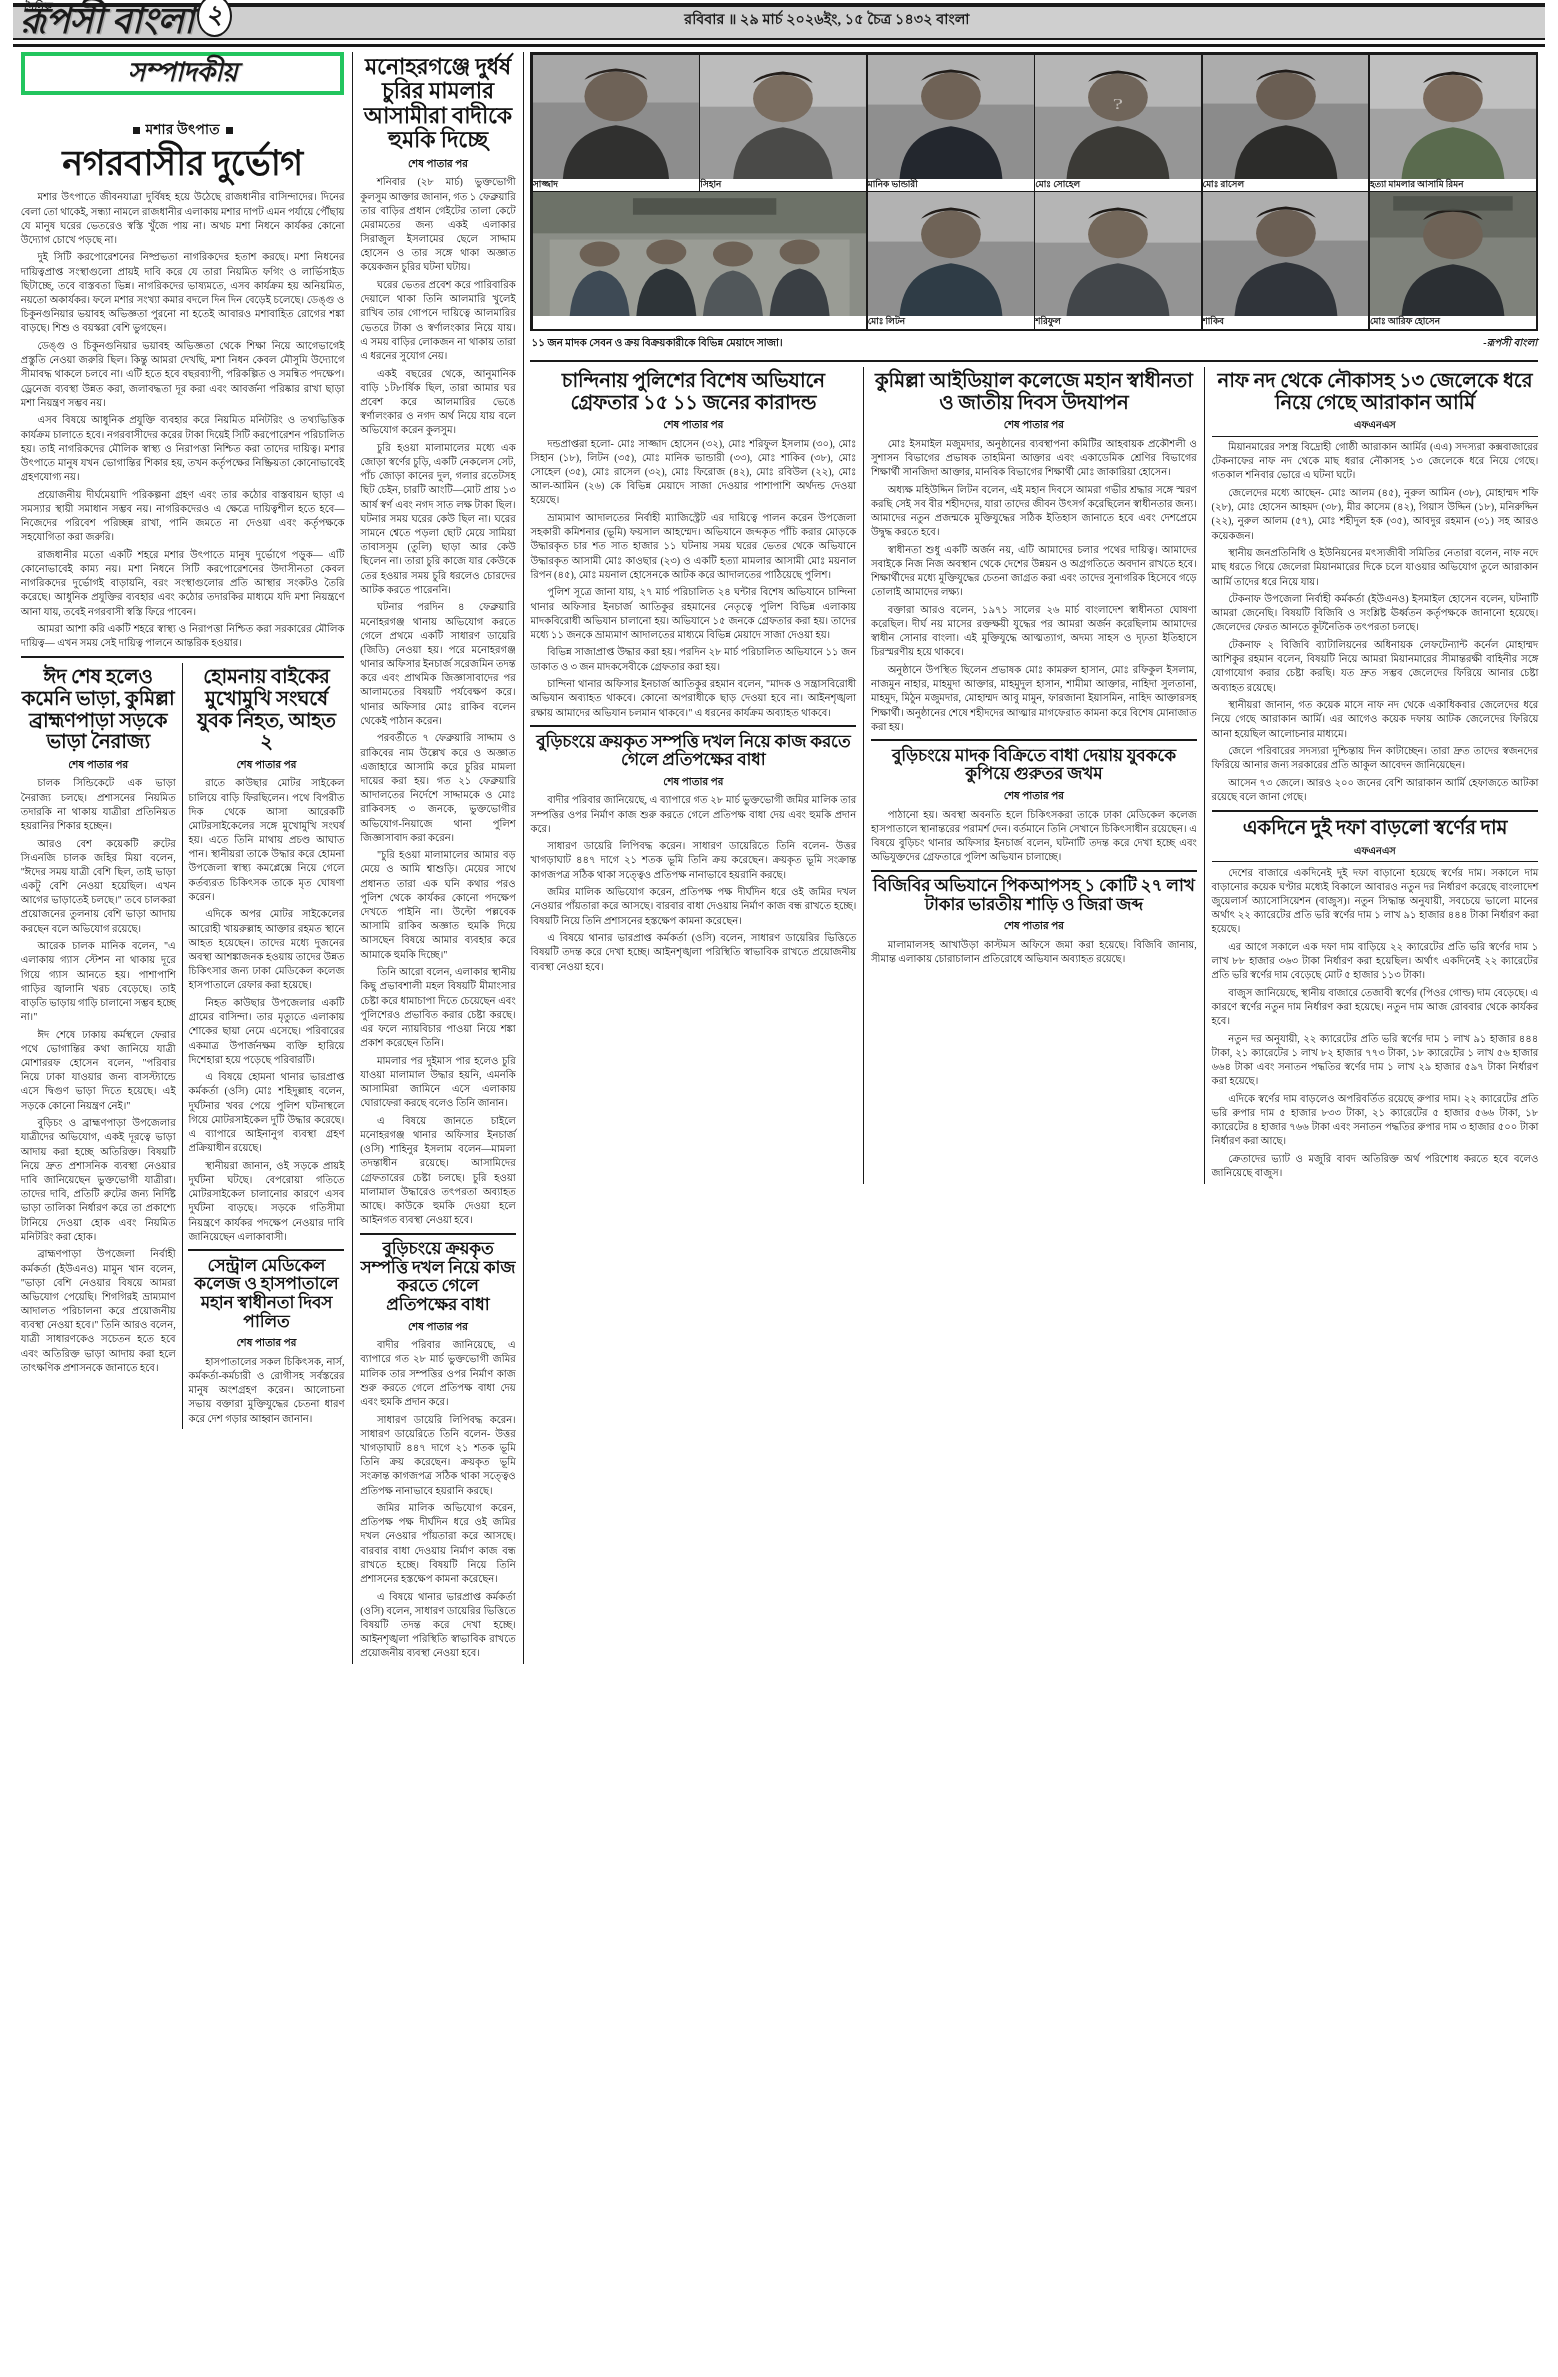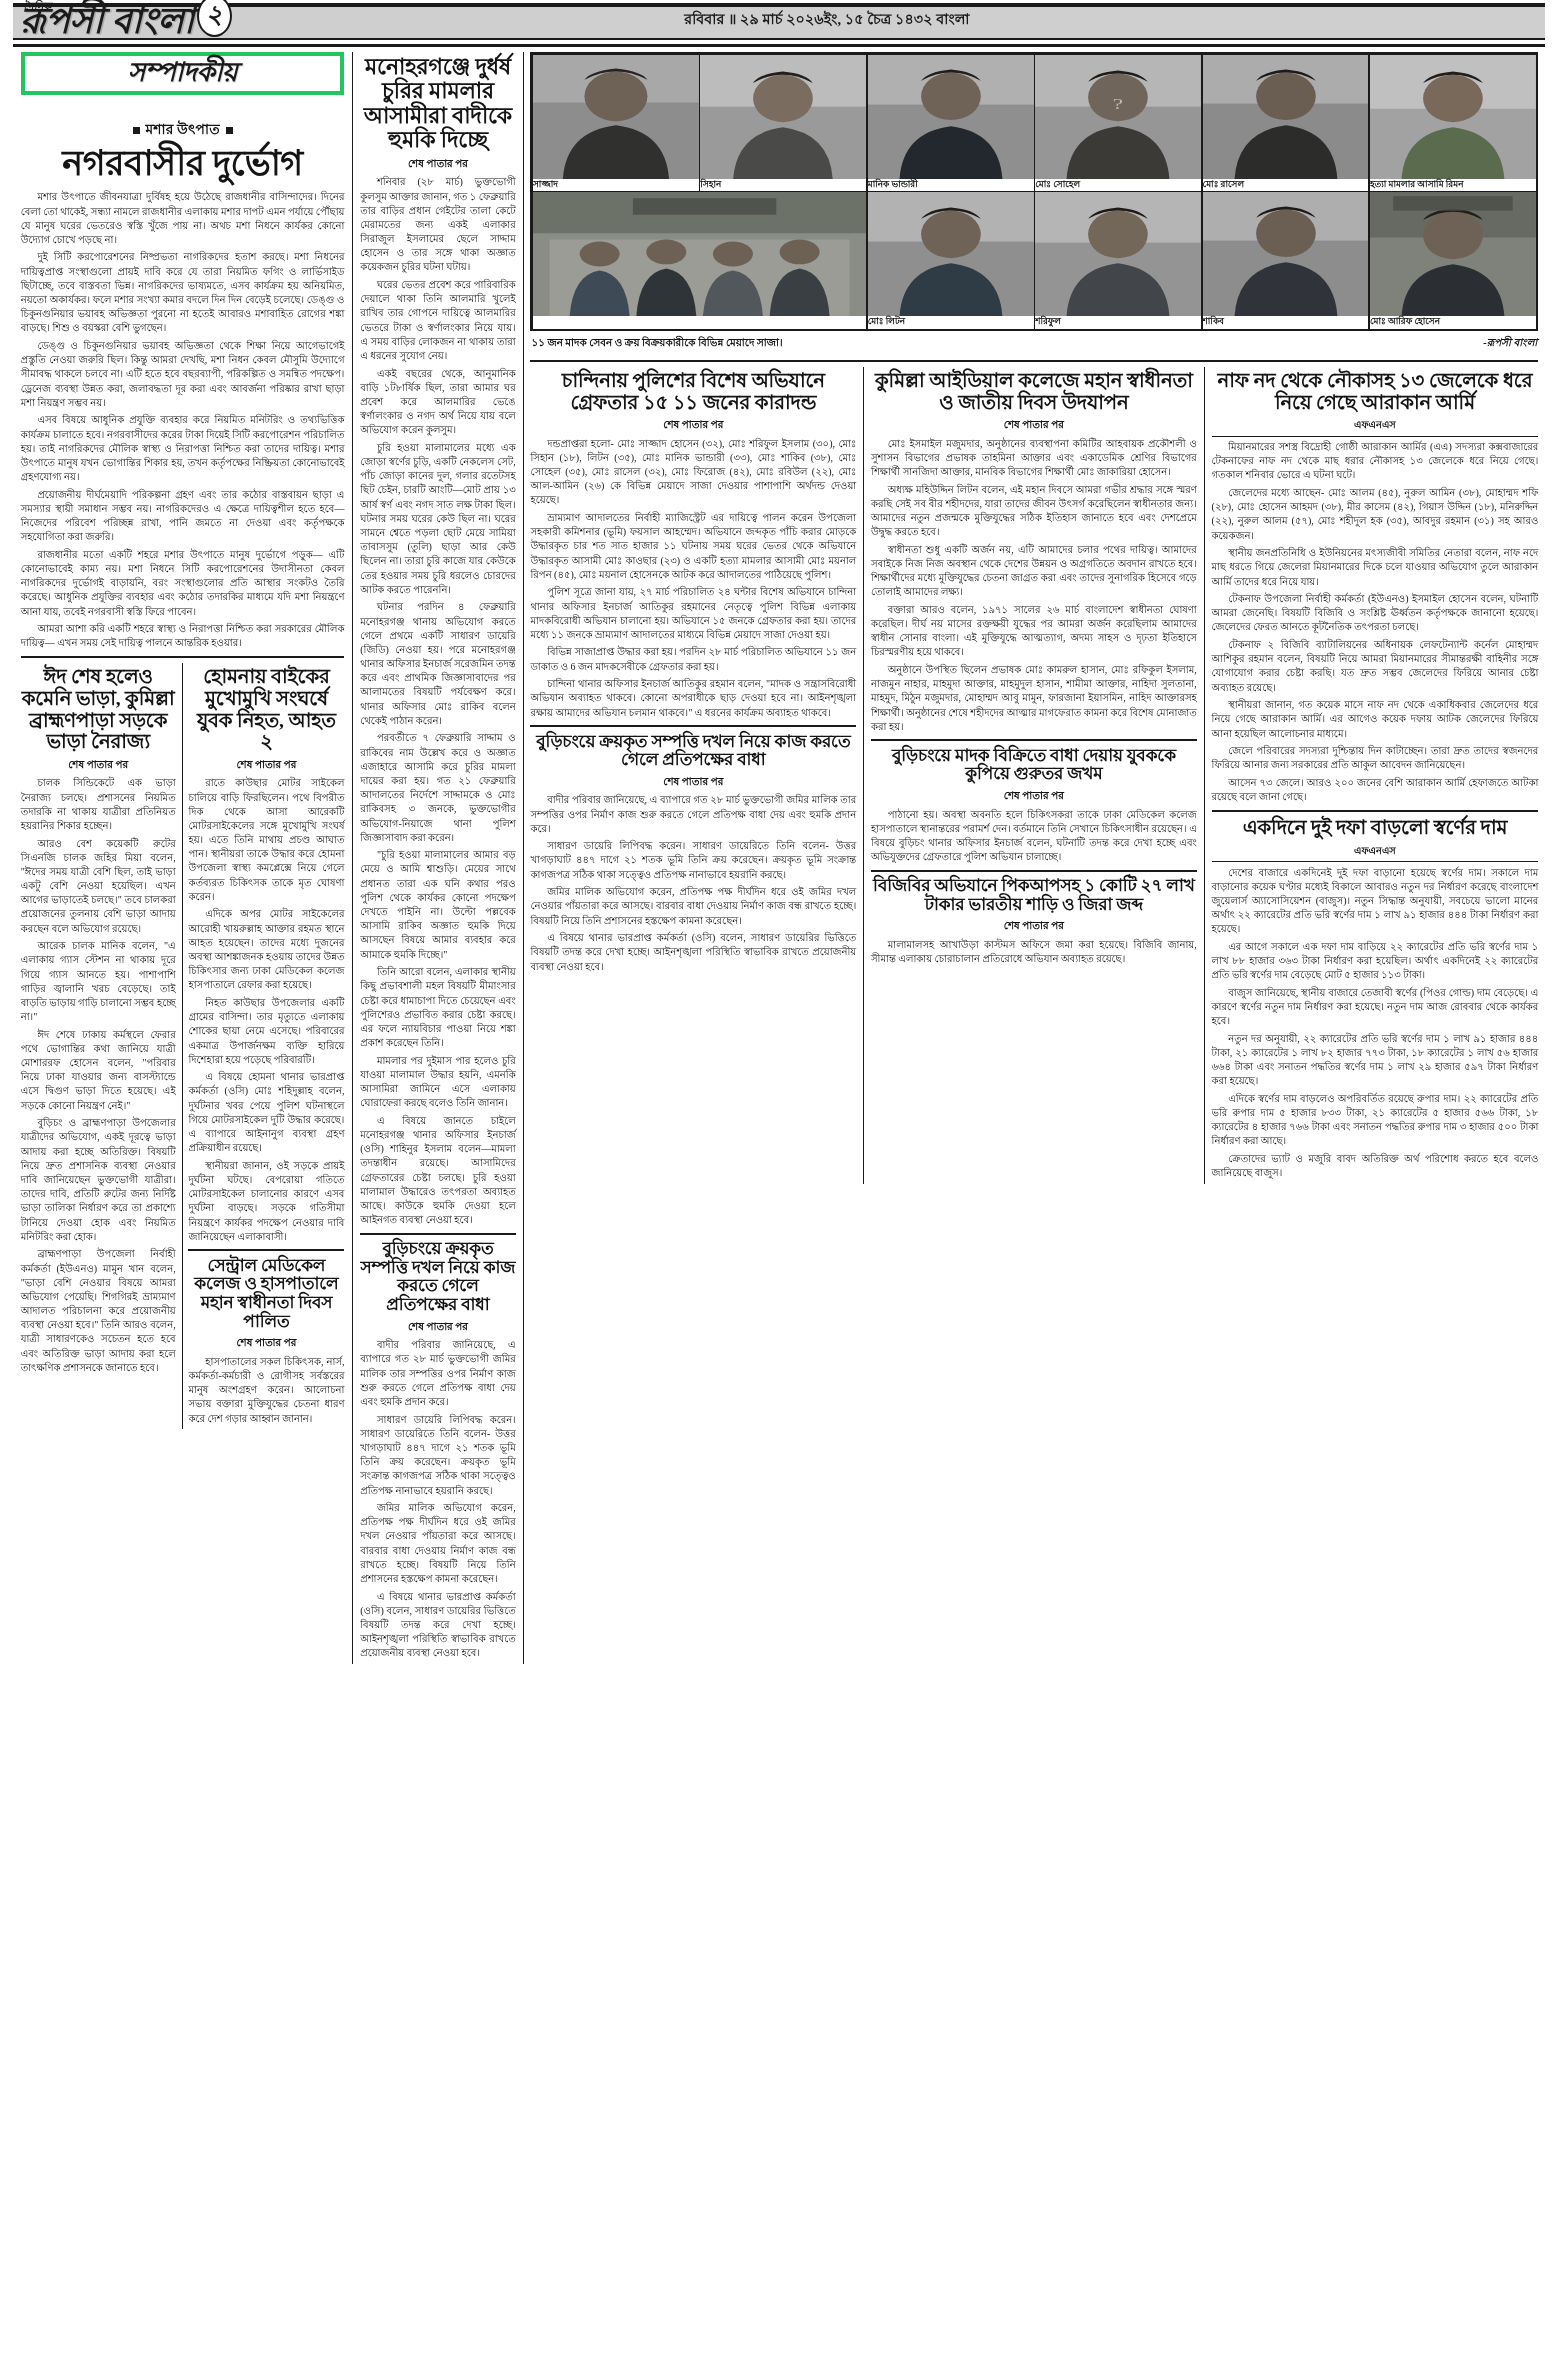--- a/index.html
+++ b/index.html
@@ -385,21 +385,21 @@
 
       <div style="display:grid; grid-template-columns:1fr 1fr 1fr;">
 
         <div class="col">
           <div class="hl hl-lg">চান্দিনায় পুলিশের বিশেষ অভিযানে গ্রেফতার ১৫ ১১ জনের কারাদন্ড</div>
           <div class="jump">শেষ পাতার পর</div>
           <div class="body-text">
             <p>দন্ডপ্রাপ্তরা হলো- মোঃ সাজ্জাদ হোসেন (৩২), মোঃ শরিফুল ইসলাম (৩০), মোঃ সিহান (১৮), লিটন (৩৫), মোঃ মানিক ভান্ডারী (৩৩), মোঃ শাকিব (৩৮), মোঃ সোহেল (৩৫), মোঃ রাসেল (৩২), মোঃ ফিরোজ (৪২), মোঃ রবিউল (২২), মোঃ আল-আমিন (২৬) কে বিভিন্ন মেয়াদে সাজা দেওয়ার পাশাপাশি অর্থদন্ড দেওয়া হয়েছে।</p>
             <p>ভ্রাম্যমাণ আদালতের নির্বাহী ম্যাজিস্ট্রেট এর দায়িত্বে পালন করেন উপজেলা সহকারী কমিশনার (ভূমি) ফয়সাল আহম্মেদ। অভিযানে জব্দকৃত পাঁচি করার মোড়কে উদ্ধারকৃত চার শত সাত হাজার ১১ ঘটনায় সময় ঘরের ভেতর থেকে অভিযানে উদ্ধারকৃত আসামী মোঃ কাওছার (২৩) ও একটি হত্যা মামলার আসামী মোঃ ময়নাল রিপন (৪৫), মোঃ ময়নাল হোসেনকে আটক করে আদালতের পাঠিয়েছে পুলিশ।</p>
             <p>পুলিশ সূত্রে জানা যায়, ২৭ মার্চ পরিচালিত ২৪ ঘন্টার বিশেষ অভিযানে চান্দিনা থানার অফিসার ইনচার্জ আতিকুর রহমানের নেতৃত্বে পুলিশ বিভিন্ন এলাকায় মাদকবিরোধী অভিযান চালানো হয়। অভিযানে ১৫ জনকে গ্রেফতার করা হয়। তাদের মধ্যে ১১ জনকে ভ্রাম্যমাণ আদালতের মাধ্যমে বিভিন্ন মেয়াদে সাজা দেওয়া হয়।</p>
-            <p>বিভিন্ন সাজাপ্রাপ্ত উদ্ধার করা হয়। পরদিন ২৮ মার্চ পরিচালিত অভিযানে ১১ জন ডাকাত ও 6 জন মাদকসেবীকে গ্রেফতার করা হয়।</p>
+            <p>বিভিন্ন সাজাপ্রাপ্ত উদ্ধার করা হয়। পরদিন ২৮ মার্চ পরিচালিত অভিযানে ১১ জন ডাকাত ও ৩ জন মাদকসেবীকে গ্রেফতার করা হয়।</p>
             <p>চান্দিনা থানার অফিসার ইনচার্জ আতিকুর রহমান বলেন, "মাদক ও সন্ত্রাসবিরোধী অভিযান অব্যাহত থাকবে। কোনো অপরাধীকে ছাড় দেওয়া হবে না। আইনশৃঙ্খলা রক্ষায় আমাদের অভিযান চলমান থাকবে।" এ ধরনের কার্যক্রম অব্যাহত থাকবে।</p>
           </div>
           <div class="rule-thick"></div>
           <div class="hl hl-md">বুড়িচংয়ে ক্রয়কৃত সম্পত্তি দখল নিয়ে কাজ করতে গেলে প্রতিপক্ষের বাধা</div>
           <div class="jump">শেষ পাতার পর</div>
           <div class="body-text">
             <p>বাদীর পরিবার জানিয়েছে, এ ব্যাপারে গত ২৮ মার্চ ভুক্তভোগী জমির মালিক তার সম্পত্তির ওপর নির্মাণ কাজ শুরু করতে গেলে প্রতিপক্ষ বাধা দেয় এবং হুমকি প্রদান করে।</p>
             <p>সাধারণ ডায়েরি লিপিবদ্ধ করেন। সাধারণ ডায়েরিতে তিনি বলেন- উত্তর খাগড়াঘাট ৪৪৭ দাগে ২১ শতক ভূমি তিনি ক্রয় করেছেন। ক্রয়কৃত ভূমি সংক্রান্ত কাগজপত্র সঠিক থাকা সত্ত্বেও প্রতিপক্ষ নানাভাবে হয়রানি করছে।</p>
             <p>জমির মালিক অভিযোগ করেন, প্রতিপক্ষ পক্ষ দীর্ঘদিন ধরে ওই জমির দখল নেওয়ার পাঁয়তারা করে আসছে। বারবার বাধা দেওয়ায় নির্মাণ কাজ বন্ধ রাখতে হচ্ছে। বিষয়টি নিয়ে তিনি প্রশাসনের হস্তক্ষেপ কামনা করেছেন।</p>
             <p>এ বিষয়ে থানার ভারপ্রাপ্ত কর্মকর্তা (ওসি) বলেন, সাধারণ ডায়েরির ভিত্তিতে বিষয়টি তদন্ত করে দেখা হচ্ছে। আইনশৃঙ্খলা পরিস্থিতি স্বাভাবিক রাখতে প্রয়োজনীয় ব্যবস্থা নেওয়া হবে।</p>

